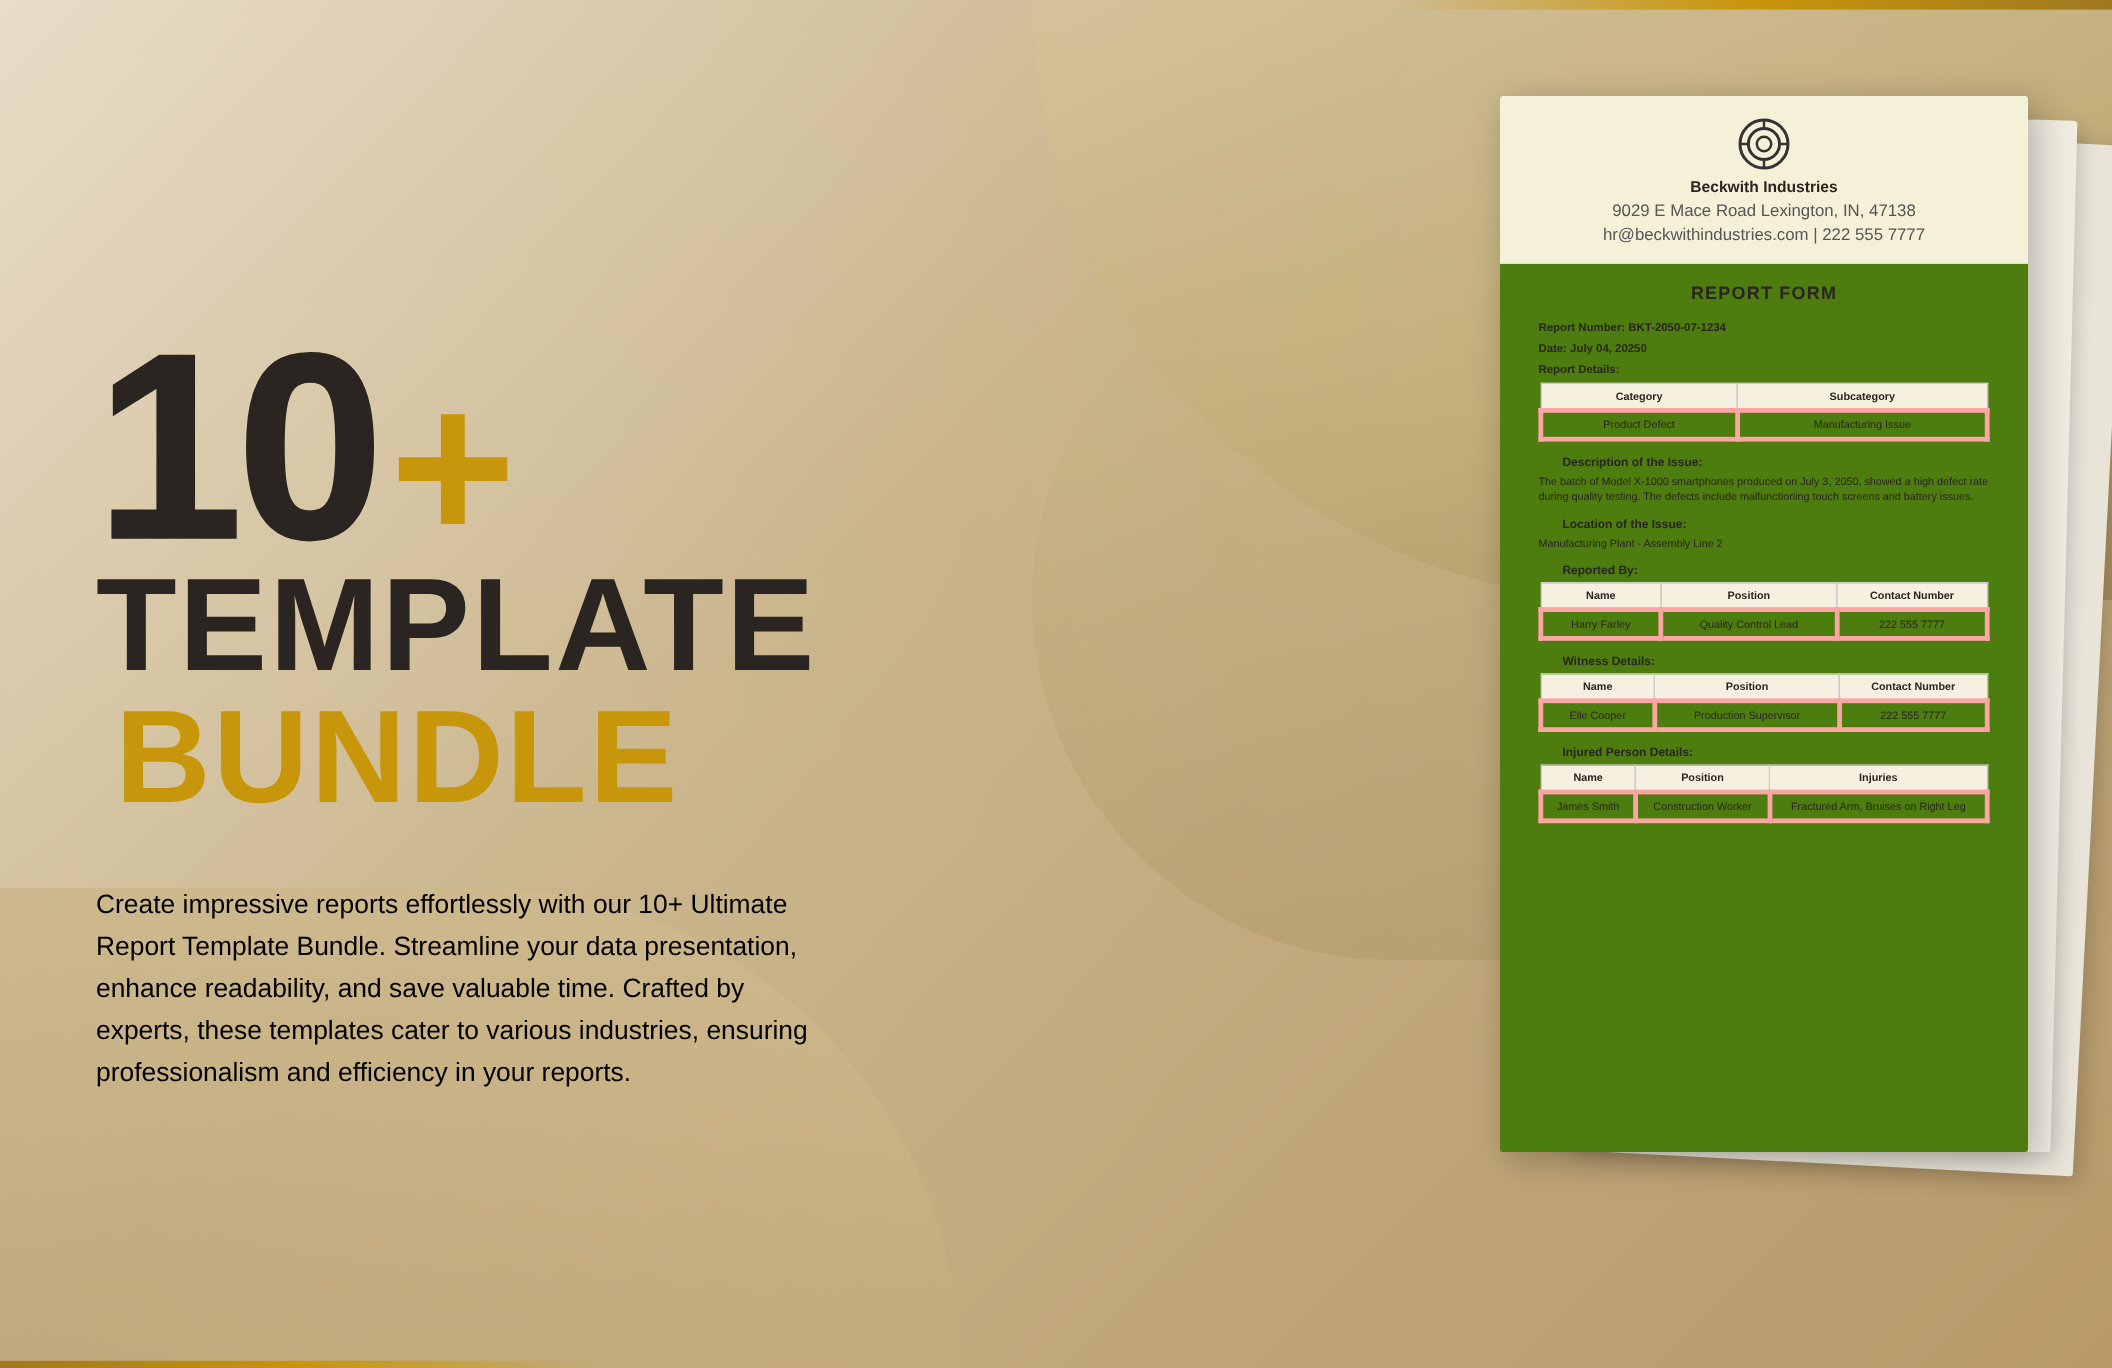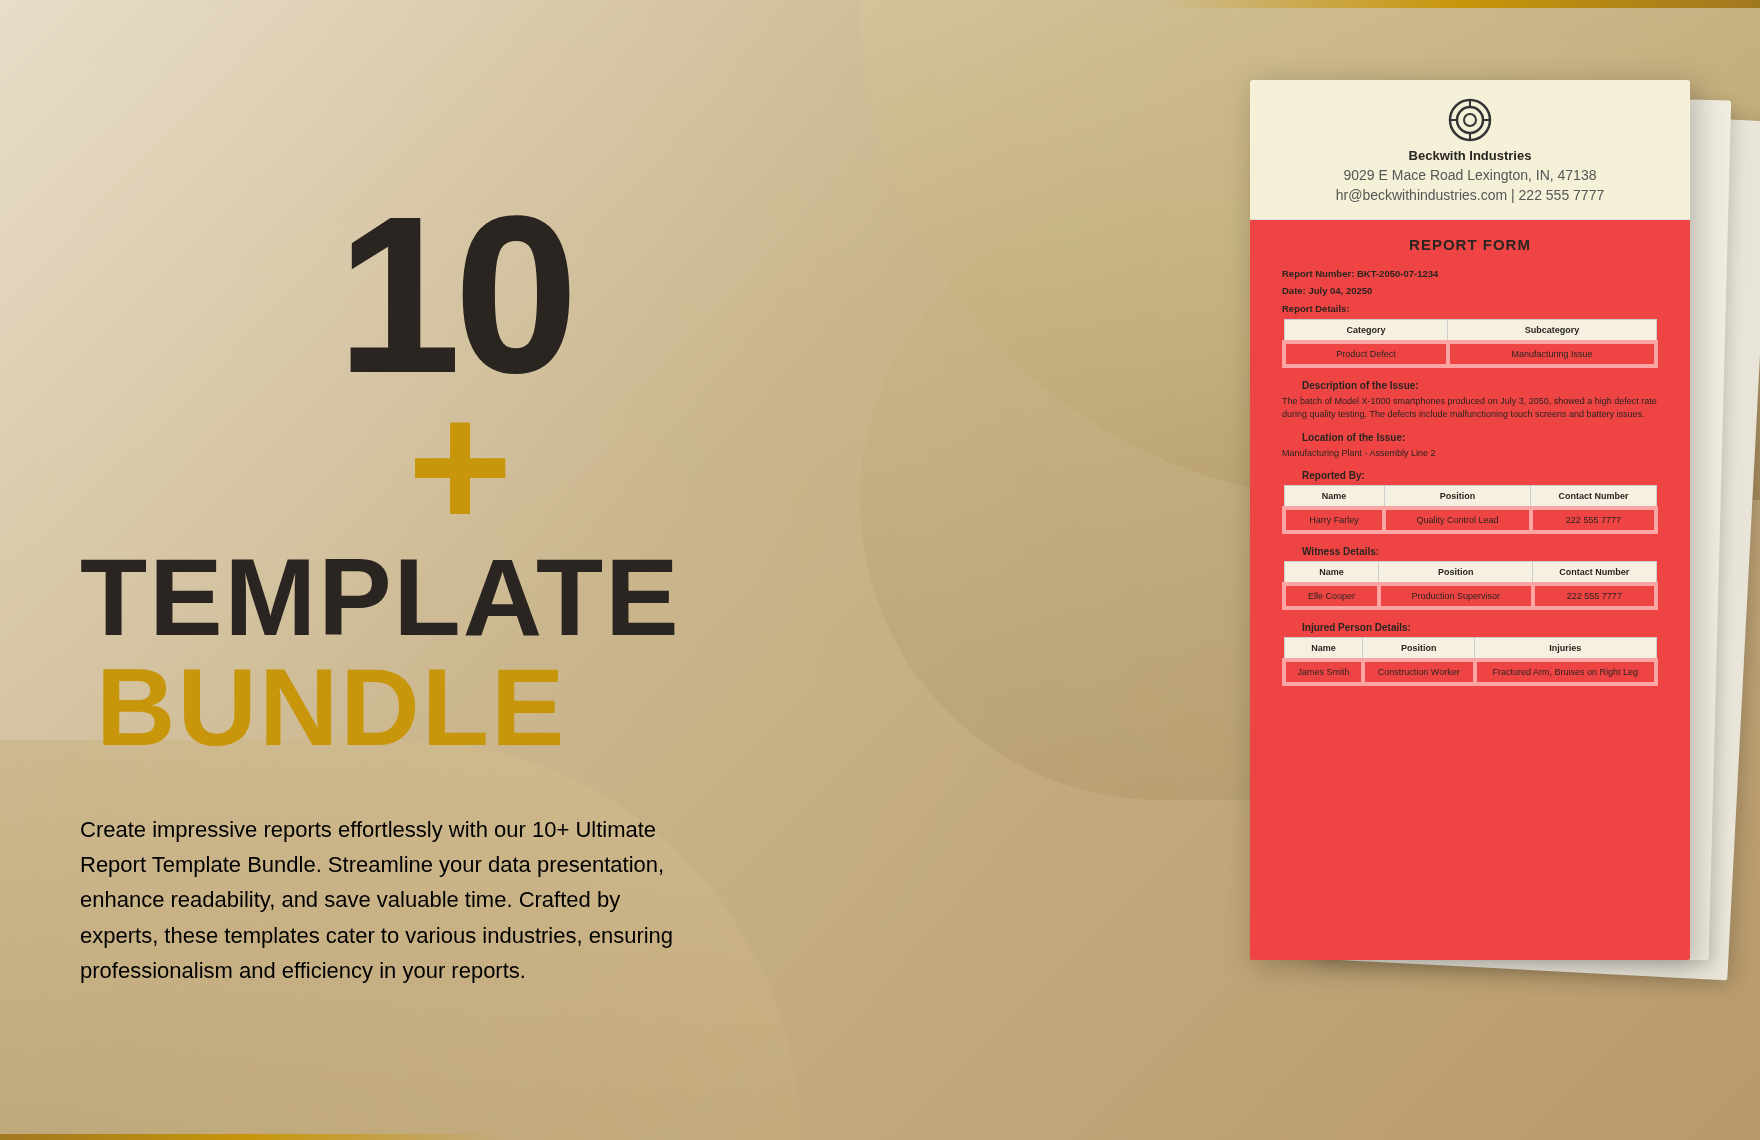--- a/index.html
+++ b/index.html
@@ -95,22 +95,21 @@
       font-size: 180px;
       font-weight: 900;
       color: #c8960a;
       font-family: 'Arial Black', Arial, sans-serif;
       line-height: 0.85;
       margin-left: 10px;
     }
 
     .headline-row1 {
       display: flex;
-      align-items: center;
-      flex-direction: column;
+      align-items: flex-end;
     }
 
     .headline-report {
       font-size: 110px;
       font-weight: 900;
       color: #2a2520;
       font-family: 'Arial Black', Arial, sans-serif;
       letter-spacing: 2px;
       line-height: 1;
       margin-bottom: 0px;
@@ -178,21 +177,21 @@
       transform: rotate(1.5deg);
     }
 
     
     .doc-main {
       position: absolute;
       left: 0;
       top: 0;
       width: 440px;
       height: 880px;
-      background: #ef4444;
+      background: #4d7c0f;
       border-radius: 2px;
       box-shadow: 6px 6px 30px rgba(0,0,0,0.25);
       overflow: hidden;
     }
 
     .doc-header {
       background: #f5f0d8;
       padding: 18px 20px 14px;
       text-align: center;
       border-bottom: 1px solid #ddd;

